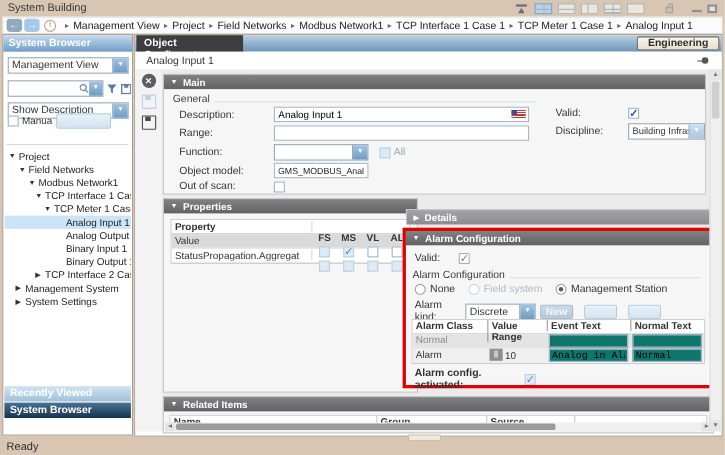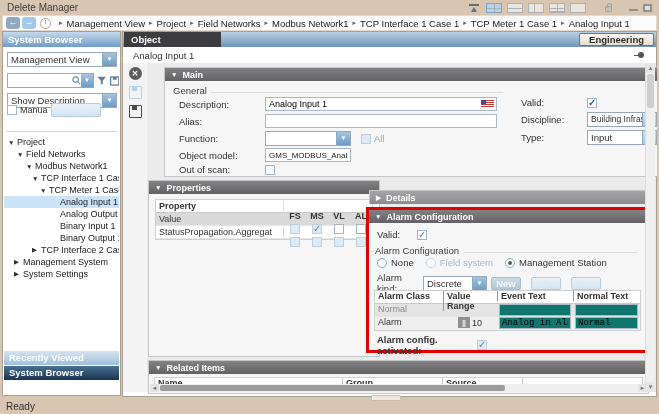--- a/index.html
+++ b/index.html
@@ -101,21 +101,21 @@
   .pc-name { flex:1; padding:0 3px; font-size:9px; white-space:nowrap; overflow:hidden; border-right:1px solid #dadada; }
   .pc { width:22px; text-align:center; font-size:9px; display:flex; justify-content:center;margin-top:20px; }
   .prow.head .pc { display:block; }
 
   
   .redbox { position:absolute; border:3px solid #e00000; background:#f6f6f6; }
   .atable { position:absolute; left:5px; right:5px; background:#fff; border:1px solid #cfcfcf; }
   .arow { display:flex; height:13px; align-items:flex-start; }
   .arow.head { font-weight:bold; border-bottom:1px solid #c9c9c9; }
   .arow .ac1 { width:68px; padding:0 3px; white-space:nowrap; overflow:hidden; font-size:9px; }
-  .arow .ac2 { width:54px; padding:0 15px; font-size:9px; display:flex; align-items:center; gap:2px; }
+  .arow .ac2 { width:54px; padding:0 2px; font-size:9px; display:flex; align-items:center; gap:2px; }
   .arow .ac3 { width:76px; padding:0 2px; font-size:9px; }
   .arow .ac4 { flex:1; padding:0 2px; font-size:9px; }
   .arow.head .hc { border-left:1px solid #9a9a9a; padding-left:3px; }
   .arow.head .hc.first { border-left:none; }
   .arow.rnormal { background:#e4e4e4; color:#8b8b8b; }
   .arow.ralarm { background:#efefef; }
   .rangebtn { width:12px; height:11px; background:#8f8f8f; color:#fff; font-size:6.5px; font-weight:bold; text-align:center; line-height:11px; flex:none; }
   .atb { border:1px solid #a9b8c6; background:#0f766e; height:12px; font-size:9px; width:100%; padding:0 2px; font-family:Liberation Mono, monospace; outline:none; }
 
   
@@ -133,21 +133,21 @@
 
   
   .svgicon { display:block; }
 </style>
 </head>
 <body>
 
 <div class="window">
 
   <div class="titlebar">
-    <span class="title">Delete Manager</span>
+    <span class="title">System Building</span>
     <span class="tb-icons">
       <span class="dockicon">
           <span class="bar"></span>
           <span class="tri"></span>
         </span>
       <span class="layicon active">
           <span class="vline" style="left:7px;"></span>
           <span class="hline" style="top:4px;"></span>
         </span>
       <span class="layicon">
@@ -297,39 +297,39 @@
     </div>
 
     <div class="content">
 
       <div class="toolcol">
         <div class="ticon xcircle">✕</div>
         <div class="ticon floppy dim"></div>
         <div class="ticon floppy darkf"></div>
       </div>
 
-      <div class="panel" style="left:41px; top:4px; width:494px; height:110px;">
+      <div class="panel" style="left:25px; top:4px; width:494px; height:110px;">
         <div class="sec-h">
           <span class="arr">▼</span>
           <span>Main</span>
         </div>
 
         <div class="frow" style="left:8px; top:17px; width:330px;">
           <span class="grouplab">General</span>
           <span class="groupline"></span>
         </div>
         <div class="frow" style="left:14px; top:29px;">
           <span style="width:86px;">Description:</span>
           <span class="tbwrap" style="width:232px;">
             <input value="Analog Input 1" style="">
             <span class="flag"></span>
           </span>
         </div>
         <div class="frow" style="left:14px; top:46px;">
-          <span style="width:86px;">Alias:</span>
+          <span style="width:86px;">Range:</span>
           <input class="tb" style="width: 232px;" value="">
         </div>
         <div class="frow" style="left:14px; top:63px;">
           <span style="width:86px;">Function:</span>
           <span class="combo" style="width:86px;">
             <span class="val"></span>
             <span class="arr">▼</span>
           </span>
           <span class="cbx dis" style="margin-left:10px;"></span>
           <span style="margin-left:3px; color:#9aa7b2;">All</span>
@@ -344,27 +344,20 @@
         </div>
 
         <div class="frow" style="left:356px; top:29px;">
           <span style="width:66px;">Valid:</span>
           <span class="cbx checked blue"></span>
         </div>
         <div class="frow" style="left:356px; top:44px;">
           <span style="width:66px;">Discipline:</span>
           <span class="combo" style="width:70px;">
             <span class="val" style="font-size:8.5px;">Building Infrastructu</span>
-            <span class="arr" style="background:linear-gradient(#cfe0ee,#aac6dd);">▼</span>
-          </span>
-        </div>
-        <div class="frow" style="left:356px; top:62px;">
-          <span style="width:66px;">Type:</span>
-          <span class="combo" style="width:70px;">
-            <span class="val">Input</span>
             <span class="arr" style="background:linear-gradient(#cfe0ee,#aac6dd);">▼</span>
           </span>
         </div>
       </div>
 
       <div class="panel" style="left:25px; top:117px; width:232px; height:177px;">
         <div class="sec-h">
           <span class="arr">▼</span>
           <span>Properties</span>
         </div>

